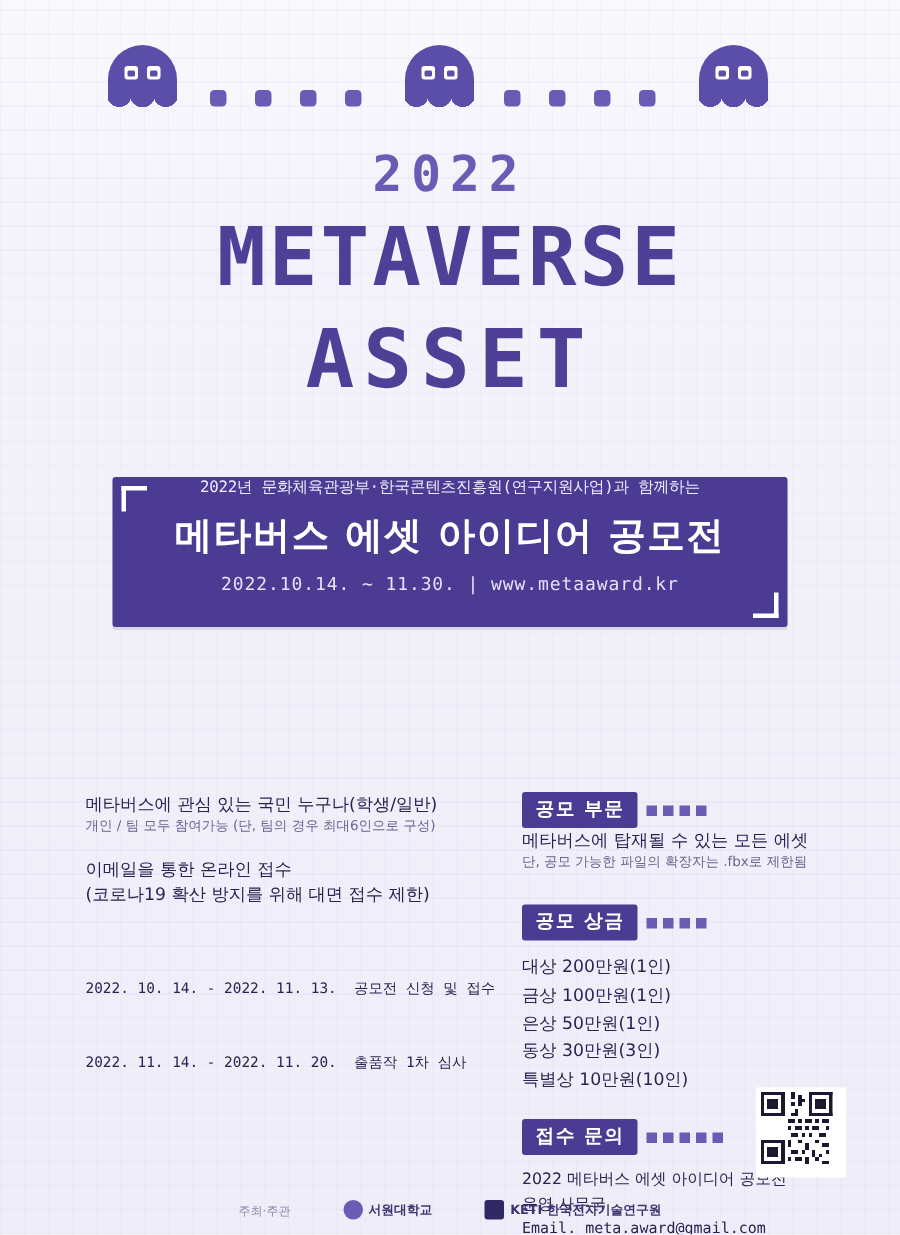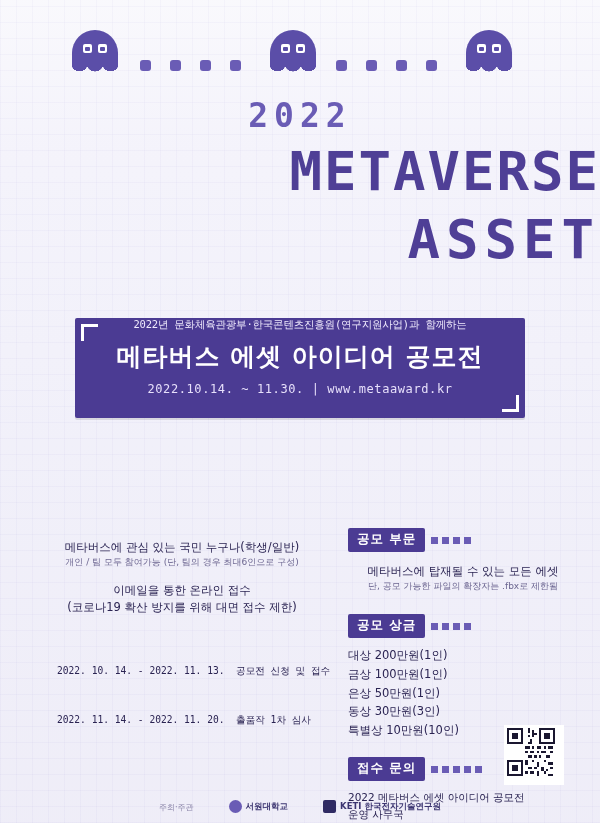--- a/index.html
+++ b/index.html
@@ -41,21 +41,21 @@
   .ghost .eye:after{content:"";position:absolute;left:2px;top:3px;width:5px;height:4px;background:#5b4ea8;border-radius:1px;}
   .dot{position:absolute;width:11px;height:11px;border-radius:3px;background:#6a5cb5;top:38px;}
 
   
   .year{
     position:absolute;top:96px;left:0;width:600px;text-align:center;
     font-family:"DejaVu Sans Mono","Liberation Mono",monospace;
     font-size:33px;font-weight:700;letter-spacing:6px;color:#6a5cb5;
   }
   .t1,.t2{
-    position:absolute;left:0;width:600px;text-align:right;
+    position:absolute;left:0;width:600px;text-align:center;
     font-family:"DejaVu Sans Mono","Liberation Mono",monospace;
     font-weight:700;color:#4f3f96;
   }
   .t1{top:140px;font-size:54px;letter-spacing:2px;}
   .t2{top:208px;font-size:54px;letter-spacing:6px;}
 
   
   .banner{
     position:absolute;left:75px;top:318px;width:450px;height:100px;
     background:#4b3b93;border-radius:2px;
@@ -88,21 +88,21 @@
   .sec{margin-bottom:14px;}
   .sechead{display:flex;align-items:center;gap:6px;}
   .tag{
     display:inline-block;background:#4b3b93;color:#fff;
     font-size:12.5px;font-weight:700;padding:3px 9px 4px;border-radius:2px;
     letter-spacing:1px;
   }
   .sq{display:flex;gap:4px;}
   .sq i{width:7px;height:7px;background:#6a5cb5;display:block;}
   .body-text{
-    margin-top:11px;color:#2a2352;font-size:11.5px;line-height:1.45;text-align:center;
+    margin-top:0;color:#2a2352;font-size:11.5px;line-height:1.45;
   }
   .body-text .small{font-size:9px;color:#6b6590;display:block;line-height:1.4;}
   .mono{
     font-family:"DejaVu Sans Mono","Liberation Mono",monospace;
     font-size:9.6px;color:#2a2352;line-height:1.72;white-space:pre;
   }
   .prize{font-size:11.5px;color:#2a2352;line-height:1.62;}
   .contact{font-size:10.5px;color:#2a2352;line-height:1.6;}
   .contact .em{font-family:"DejaVu Sans Mono","Liberation Mono",monospace;font-size:10px;}
 

